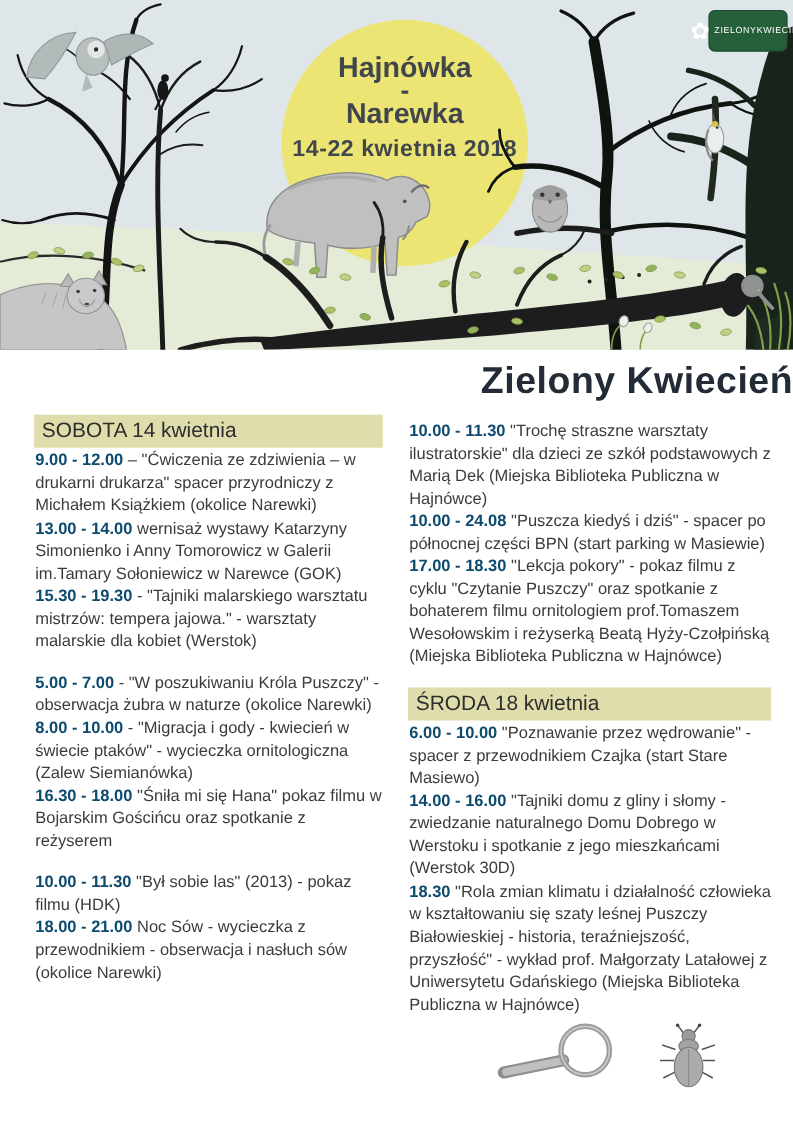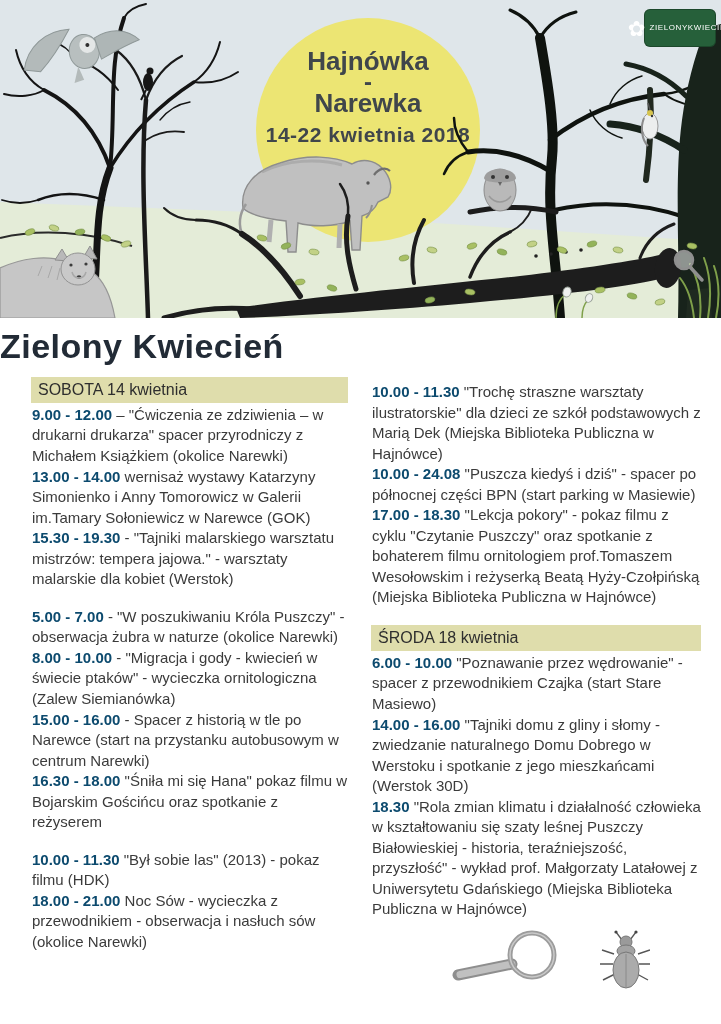--- a/index.html
+++ b/index.html
@@ -10,29 +10,29 @@
   .header-art{position:absolute;top:0;left:0;width:721px;height:318px;display:block}
   .logo-badge{
     position:absolute;top:9px;left:644px;width:72px;height:38px;
     background:var(--logo,#26603a);border-radius:6px;display:flex;align-items:center;
     justify-content:center;gap:4px;box-shadow:0 0 0 1px rgba(0,0,0,.25) inset;
   }
   .logo-flower{color:#fff;font-size:21px;line-height:1}
   .logo-text{display:flex;flex-direction:row;color:#fff;font-size:8px;font-weight:normal;
     letter-spacing:.6px;line-height:1.25}
   .poster-title{
-    position:absolute;top:327px;left:0;width:721px;text-align:left;
+    position:absolute;top:327px;left:0;width:721px;text-align:right;
     font-size:34px;font-weight:bold;color:#222b36;letter-spacing:.5px;
   }
   .col{position:absolute;font-size:15px;line-height:1.37;color:#3b3b3b}
   .col-left{top:377px;left:31px;width:317px}
   .col-right{top:382px;left:371px;width:330px}
   .section{margin:0 0 17px 0}
   .day-bar{
-    background:var(--bar,#dfddac);color:#2e2e2e;font-size:16px;
+    background:var(--bar,#dfddac);color:#2e2e2e;font-size:19px;
     padding:2px 7px;margin-bottom:2px;box-sizing:border-box;width:100%;
   }
   .event{margin:0;padding:0 0 0 1px}
   .event b{color:#0c4a6e}
   .footer-art{position:absolute;top:928px;left:440px;display:block}
 </style>
 </head>
 <body>
 
 <svg class="header-art" viewBox="0 0 721 318" xmlns="http://www.w3.org/2000/svg">
@@ -231,21 +231,20 @@
 <div class="col col-left">
     <div class="section">
       <div class="day-bar">SOBOTA 14 kwietnia</div>
       <p class="event"><b>9.00 - 12.00</b><span> – "Ćwiczenia ze zdziwienia – w drukarni drukarza" spacer przyrodniczy z Michałem Książkiem (okolice Narewki)</span></p>
       <p class="event"><b>13.00 - 14.00</b><span> wernisaż wystawy Katarzyny Simonienko i Anny Tomorowicz w Galerii im.Tamary Sołoniewicz w Narewce (GOK)</span></p>
       <p class="event"><b>15.30 - 19.30</b><span> - "Tajniki malarskiego warsztatu mistrzów: tempera jajowa." - warsztaty malarskie dla kobiet (Werstok)</span></p>
     </div>
     <div class="section">
       <p class="event"><b>5.00 - 7.00</b><span> - "W poszukiwaniu Króla Puszczy" - obserwacja żubra w naturze (okolice Narewki)</span></p>
       <p class="event"><b>8.00 - 10.00</b><span> - "Migracja i gody - kwiecień w świecie ptaków" - wycieczka ornitologiczna (Zalew Siemianówka)</span></p>
-      <p class="event"><b>15.00 - 16.00</b><span> - Spacer z historią w tle po Narewce (start na przystanku autobusowym w centrum Narewki)</span></p>
       <p class="event"><b>16.30 - 18.00</b><span> "Śniła mi się Hana" pokaz filmu w Bojarskim Gościńcu oraz spotkanie z reżyserem</span></p>
     </div>
     <div class="section">
       <p class="event"><b>10.00 - 11.30</b><span> "Był sobie las" (2013) - pokaz filmu  (HDK)</span></p>
       <p class="event"><b>18.00 - 21.00</b><span> Noc Sów - wycieczka z przewodnikiem - obserwacja i nasłuch sów (okolice Narewki)</span></p>
     </div>
   </div>
 <div class="col col-right">
     <div class="section">
       <p class="event"><b>10.00 - 11.30</b><span> "Trochę straszne warsztaty ilustratorskie" dla dzieci ze szkół podstawowych z Marią Dek (Miejska Biblioteka Publiczna w Hajnówce)</span></p>

